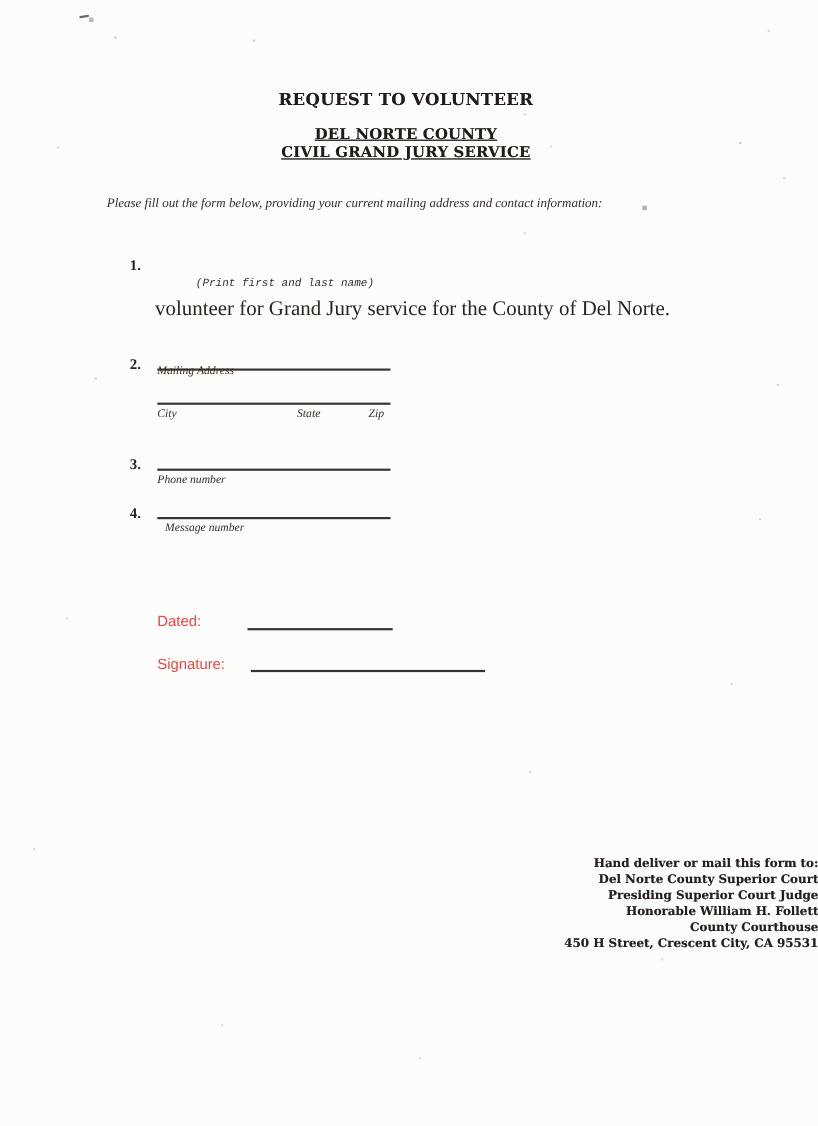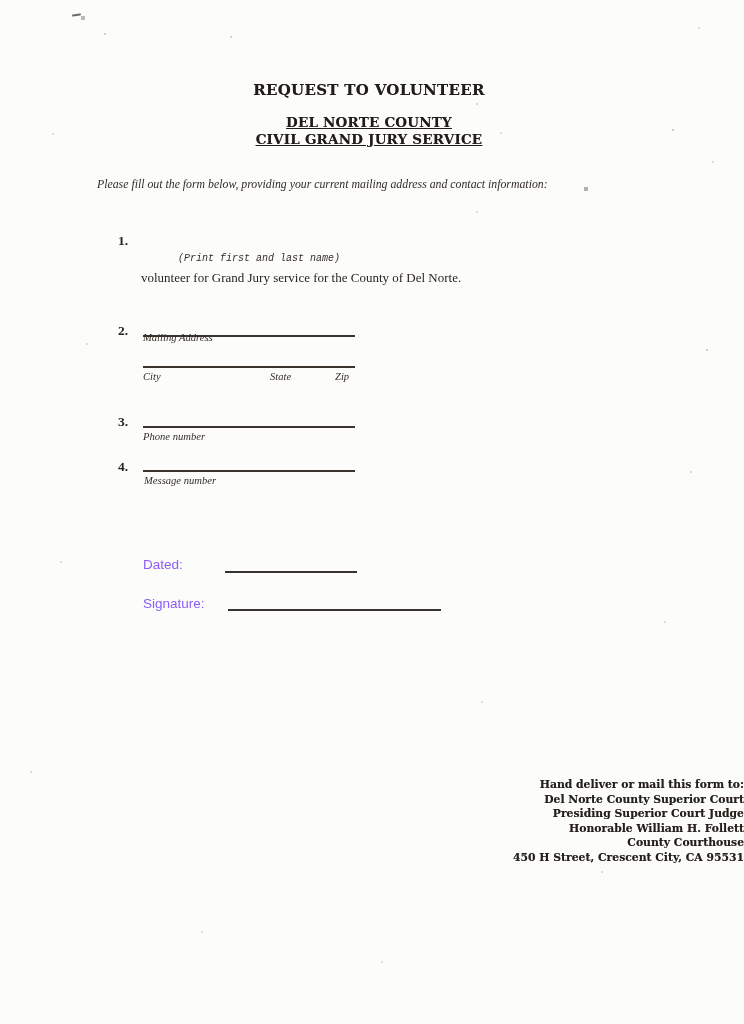--- a/index.html
+++ b/index.html
@@ -71,31 +71,31 @@
   .inline-line {
     display: inline-block;
     width: 193px;
     border-bottom: 2px solid #3a342e;
     height: 13px;
     vertical-align: baseline;
   }
   .item1-continuation {
     position: absolute;
     top: 270px; left: 141px;
-    font-size: 13px;
+    font-size: 19px;
     color: #2b2520;
   }
 
   
   .sig-label {
     position: absolute;
     left: 143px;
     font-family: "Liberation Sans", sans-serif;
     font-size: 13.5px;
-    color: #8b5cf6;
+    color: #ef4444;
   }
 
   
   .footer {
     position: absolute;
     top: 778px; left: 0; right: 0;
     text-align: right;
     font-family: "DejaVu Serif", serif;
     font-weight: bold;
     font-size: 10.8px;
@@ -171,21 +171,21 @@
   <div class="small-label" style="top:371px; left:143px;">City</div>
   <div class="small-label" style="top:371px; left:270px;">State</div>
   <div class="small-label" style="top:371px; left:335px;">Zip</div>
 
   <div class="num" style="top:414px;">3.</div>
   <div class="fill-line" style="top:416px; left:143px; width:212px;"></div>
   <div class="small-label" style="top:431px; left:143px;">Phone number</div>
 
   <div class="num" style="top:459px;">4.</div>
   <div class="fill-line" style="top:460px; left:143px; width:212px;"></div>
-  <div class="small-label" style="top:475px; left:144px;text-align:right;">Message number</div>
+  <div class="small-label" style="top:475px; left:150px;text-align:right;">Message number</div>
 
   <div class="sig-label" style="top:557px;">Dated:</div>
   <div class="fill-line" style="top:561px; left:225px; width:132px;"></div>
 
   <div class="sig-label" style="top:596px;">Signature:</div>
   <div class="fill-line" style="top:599px; left:228px; width:213px;"></div>
 
   <div class="footer">
     <div>Hand deliver or mail this form to:</div>
     <div>Del Norte County Superior Court</div>

